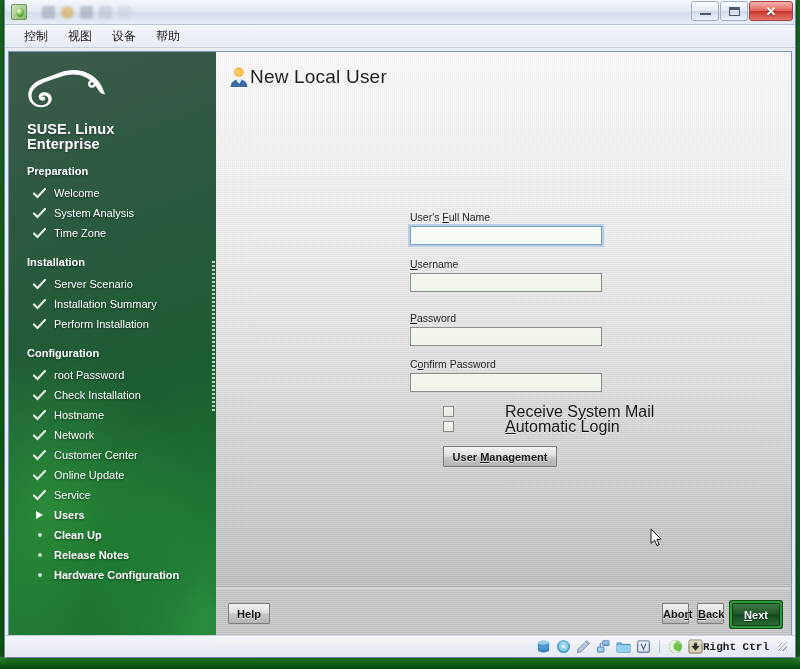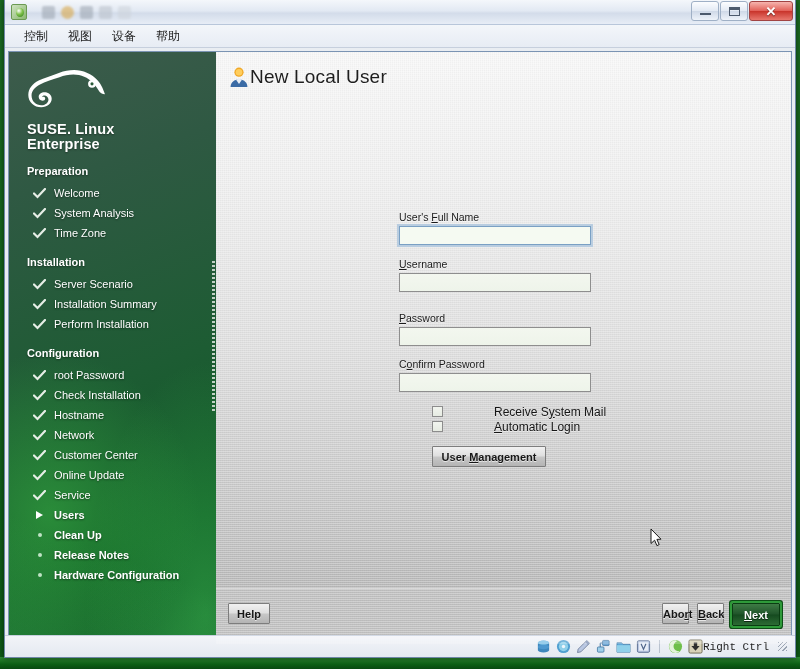--- a/index.html
+++ b/index.html
@@ -169,21 +169,21 @@
 
   #page-head { display: flex; align-items: center; padding: 14px 0 0 12px; }
   #user-icon { width: 22px; height: 22px; }
   #page-title {
     font-size: 19px; color: #1e1e1e; letter-spacing: .2px;
     text-shadow: 0 1px 0 rgba(255,255,255,.7);
   }
 
   
   #form {
-    position: absolute; left: 183px; top: 159px; width: 196px;
+    position: absolute; left: 194px; top: 159px; width: 196px;
   }
   .field-label {
     font-size: 10.5px; color: #1b1b1b; margin-bottom: 3px;
     text-shadow: 0 1px 0 rgba(255,255,255,.55); white-space: nowrap;
   }
   .mn { text-decoration: underline; }
   .field-input {
     width: 192px; height: 19px; display: block;
     background: linear-gradient(180deg,#f3f7ef 0%,#eef4ea 100%);
     border: 1px solid #8e8e8e;
@@ -198,21 +198,21 @@
   .gap-a { height: 13px; }
   .gap-b { height: 20px; }
   .gap-c { height: 12px; }
 
   .cb-row { display: flex; align-items: center; gap: 7px; margin-left: 33px; height: 15px; }
   .cbox {
     width: 11px; height: 11px; flex: 0 0 11px;
     background: linear-gradient(180deg,#f2f5ef 0%,#e6ebe2 100%);
     border: 1px solid #8c8c8c;
   }
-  .cb-label { font-size: 12px; color: #151515; text-shadow: 0 1px 0 rgba(255,255,255,.5); white-space: nowrap; padding-left: 44px; }
+  .cb-label { font-size: 16px; color: #151515; text-shadow: 0 1px 0 rgba(255,255,255,.5); white-space: nowrap; padding-left: 44px; }
 
   .btn {
     font-family: "Liberation Sans", sans-serif;
     font-size: 11px; font-weight: 700; color: #171717;
     background: linear-gradient(180deg,#f1f1f1 0%,#dedede 48%,#c7c7c7 52%,#b4b4b4 100%);
     border: 1px solid #7d7d7d; border-radius: 1px;
     text-shadow: 0 1px 0 rgba(255,255,255,.65);
     padding: 0; cursor: default;
   }
   #user-mgmt-btn { width: 114px; height: 21px; margin-left: 33px; margin-top: 12px; }
@@ -240,21 +240,21 @@
   #statusbar {
     position: absolute; left: 0; right: 0; bottom: 0; height: 22px;
     background: linear-gradient(180deg,#f2f4f8 0%,#e4e9f1 100%);
     border-top: 1px solid #c7d0de;
     display: flex; align-items: center; justify-content: flex-end;
     padding-right: 8px; gap: 5px;
   }
   .sb-icon { width: 15px; height: 15px; display: block; }
   .sb-sep { width: 1px; height: 13px; background: #b9c2cf; margin: 0 3px; }
   #hostkey {
-    display: flex; align-items: center; 
+    display: flex; align-items: center;  font-weight: bold;
   }
   #hostkey-label {
     font-family: "Liberation Mono", monospace; font-size: 11px; color: #1d1d1d;
   }
   #resize-grip {
     width: 9px; height: 9px; margin-left: 4px;
     background:
       repeating-linear-gradient(135deg,#9aa4b2 0 1px, transparent 1px 3px);
   }
 </style>

